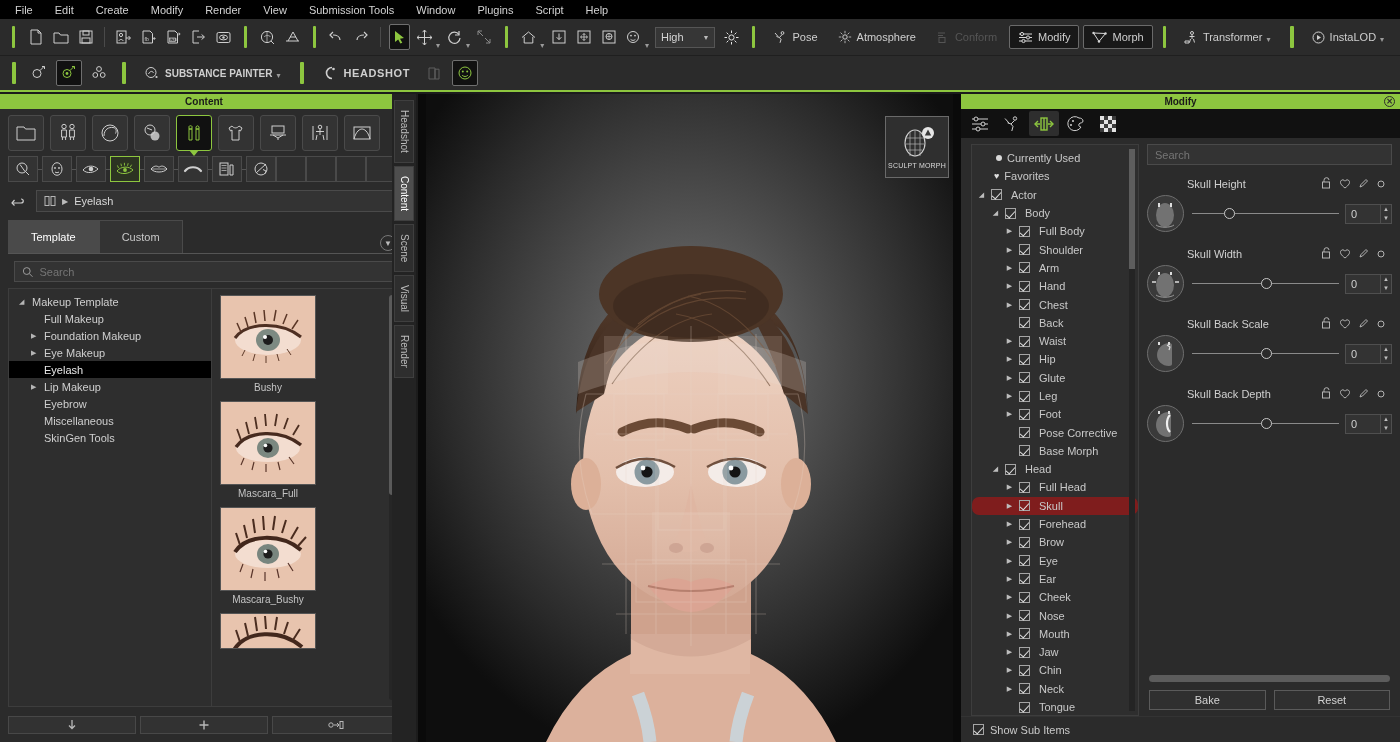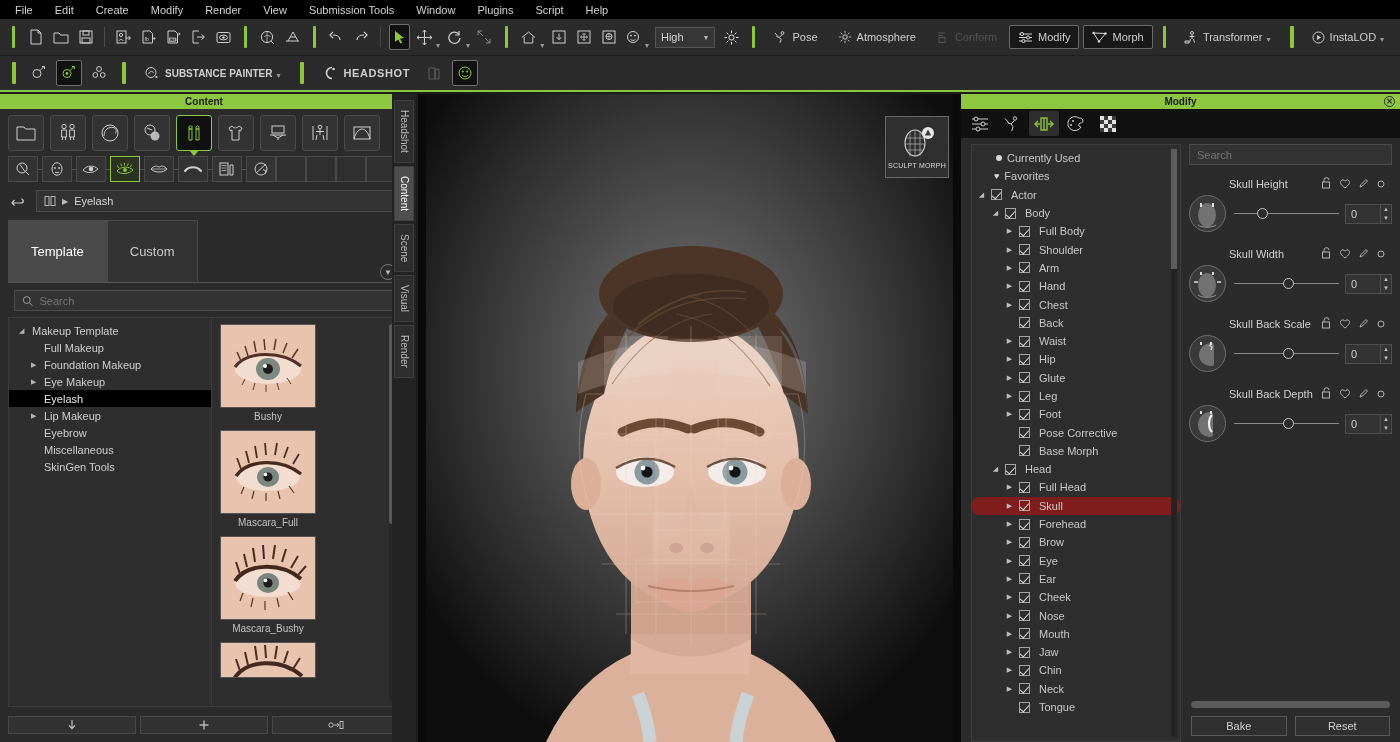--- a/index.html
+++ b/index.html
@@ -66,21 +66,21 @@
   .ibox2.blank { background:#2f2f2f; }
   .ilink { width:4px; height:1px; background:#555; }
 
   .path-row { display:flex; align-items:center; gap:8px; margin-bottom:8px; }
   .back-ic { width:20px; height:20px; display:flex; align-items:center; justify-content:center; cursor:pointer; }
   .path-field { flex:1; height:22px; background:#333; border:1px solid #4a4a4a;
     display:flex; align-items:center; gap:6px; padding:0 7px; font-size:11px; color:#d8d8d8; }
 
   .tabs-row { display:flex; align-items:flex-end; border-bottom:1px solid #555;
     margin-bottom:0px; position:relative; }
-  .tab { padding:23px 22px; font-size:13px; color:#c9c9c9; background:#333;
+  .tab { padding:10px 22px; font-size:11px; color:#c9c9c9; background:#333;
     border:1px solid #4a4a4a; border-bottom:none; cursor:default; }
   .tab.active { background:#4a4a4a; color:#fff; }
   .tabs-row .chev { position:absolute; right:4px; bottom:2px; width:16px; height:16px;
     border:1px solid #777; border-radius:50%; display:flex; align-items:center;
     justify-content:center; font-size:8px; color:#bbb; cursor:pointer; }
 
   .search-wrap { padding:7px 6px 6px 6px; background:#2b2b2b; }
   .search-box { height:21px; background:#333; border:1px solid #4a4a4a;
     display:flex; align-items:center; gap:6px; padding:0 7px; }
   .search-box input { background:transparent; border:none; outline:none;
@@ -131,21 +131,21 @@
 
   
   .modify-panel { position:absolute; left:961px; top:0; width:439px; height:648px;
     background:#2b2b2b; display:flex; flex-direction:column; }
   .mp-tabs { height:29px; background:#111; display:flex; align-items:center; padding-left:4px; gap:2px; }
   .mtab { width:30px; height:25px; display:flex; align-items:center; justify-content:center;
     cursor:default; border-radius:2px; }
   .mtab.active { background:#2e2e2e; }
   .mp-body { flex:1; display:flex; padding:6px 8px 0 10px; gap:8px; min-height:0; }
 
-  .mtree { width:210px; background:#2e2e2e; border:1px solid #3d3d3d; position:relative;
+  .mtree { width:168px; background:#2e2e2e; border:1px solid #3d3d3d; position:relative;
     overflow:hidden; padding-top:4px; }
   .mnode { display:flex; align-items:center; gap:5px; font-size:11px; color:#c9c9c9;
     height:18.3px; cursor:default; }
   .mnode.sel { background:#7f1d1d;border-radius:7px; }
   .mnode .ar { width:9px; font-size:7px; color:#bdbdbd; text-align:center; flex:none; }
   .cbx { width:11px; height:11px; border:1px solid #a5a5a5; flex:none; position:relative; }
   .cbx.checked::after { content:''; position:absolute; left:2px; top:0px; width:4px;
     height:8px; border:solid #e0e0e0; border-width:0 1.6px 1.6px 0; transform:rotate(42deg); }
   .dot { width:6px; height:6px; border-radius:50%; background:#d8d8d8; flex:none; margin-left:3px; }
   .hrt { color:#e0e0e0; font-size:9px; flex:none; margin-left:1px; }
@@ -1311,15 +1311,19 @@
         </div>
 
         <div class="hscroll"></div>
         <div class="action-btns">
           <div class="abtn">Bake</div>
           <div class="abtn">Reset</div>
         </div>
       </div>
     </div>
 
+    <div class="mp-foot">
+      <span class="cbx checked"></span>
+      <span class="lb">Show Sub Items</span>
+    </div>
   </div>
 
 </div>
 
 </body></html>

